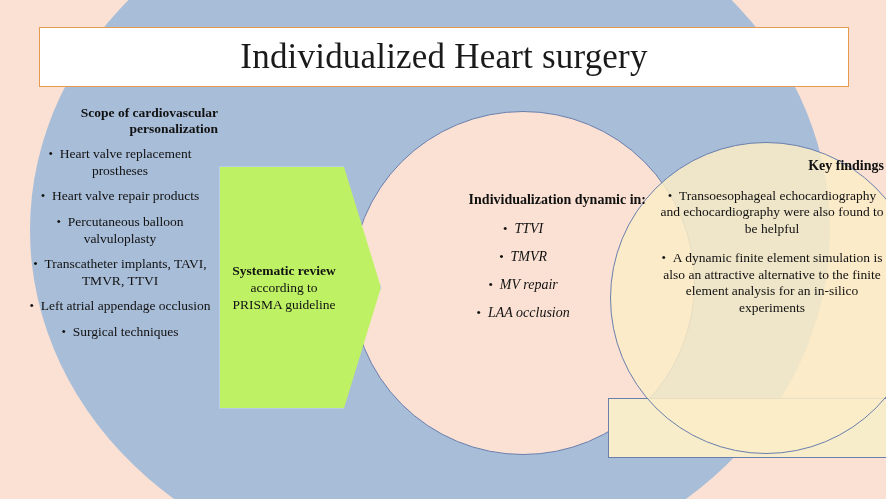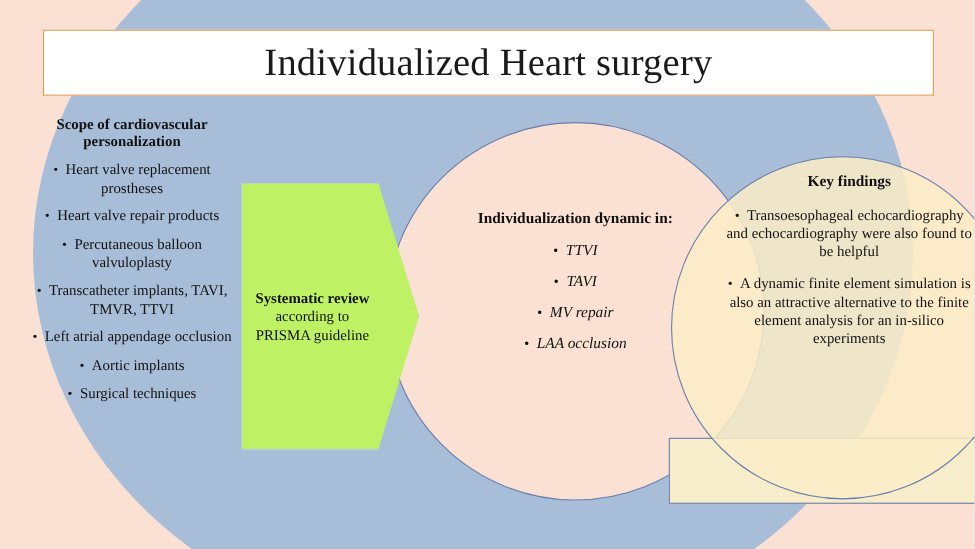--- a/index.html
+++ b/index.html
@@ -124,21 +124,21 @@
     letter-spacing: .2px;
   }
 
   
   .col {
     position: absolute;
     color: #111;
   }
   .col .heading {
     font-weight: bold;
-    text-align: center;
+    text-align: right;
     line-height: 1.2;
   }
   .col ul {
     list-style: none;
     margin: 0;
     padding: 0;
   }
   .col li {
     text-align: center;
     line-height: 1.22;
@@ -204,30 +204,29 @@
   </div>
 
   <div class="col col-scope">
     <div class="heading">Scope of cardiovascular personalization</div>
     <ul id="scope-list">
         <li><span class="bullet">•</span>&nbsp;&nbsp;<span>Heart valve replacement prostheses</span></li>
         <li><span class="bullet">•</span>&nbsp;&nbsp;<span>Heart valve repair products</span></li>
         <li><span class="bullet">•</span>&nbsp;&nbsp;<span>Percutaneous balloon valvuloplasty</span></li>
         <li><span class="bullet">•</span>&nbsp;&nbsp;<span>Transcatheter implants, TAVI, TMVR, TTVI</span></li>
         <li><span class="bullet">•</span>&nbsp;&nbsp;<span>Left atrial appendage occlusion</span></li>
-        <li><span class="bullet">•</span>&nbsp;&nbsp;<span>Aortic implants</span></li>
         <li><span class="bullet">•</span>&nbsp;&nbsp;<span>Surgical techniques</span></li>
       </ul>
   </div>
 
   <div class="col col-center">
     <div class="heading">Individualization dynamic in:</div>
     <ul id="center-list">
         <li><span class="bullet">•</span>&nbsp;&nbsp;<span>TTVI</span></li>
-        <li><span class="bullet">•</span>&nbsp;&nbsp;<span>TAVI</span></li>
+        <li><span class="bullet">•</span>&nbsp;&nbsp;<span>TMVR</span></li>
         <li><span class="bullet">•</span>&nbsp;&nbsp;<span>MV repair</span></li>
         <li><span class="bullet">•</span>&nbsp;&nbsp;<span>LAA occlusion</span></li>
       </ul>
   </div>
 
   <div class="col col-key">
     <div class="heading">Key findings</div>
     <ul id="key-list">
         <li><span class="bullet">•</span>&nbsp;&nbsp;<span>Transoesophageal echocardiography and echocardiography were also found to be helpful</span></li>
         <li><span class="bullet">•</span>&nbsp;&nbsp;<span>A dynamic finite element simulation is also an attractive alternative to the finite element analysis for an in-silico experiments</span></li>

